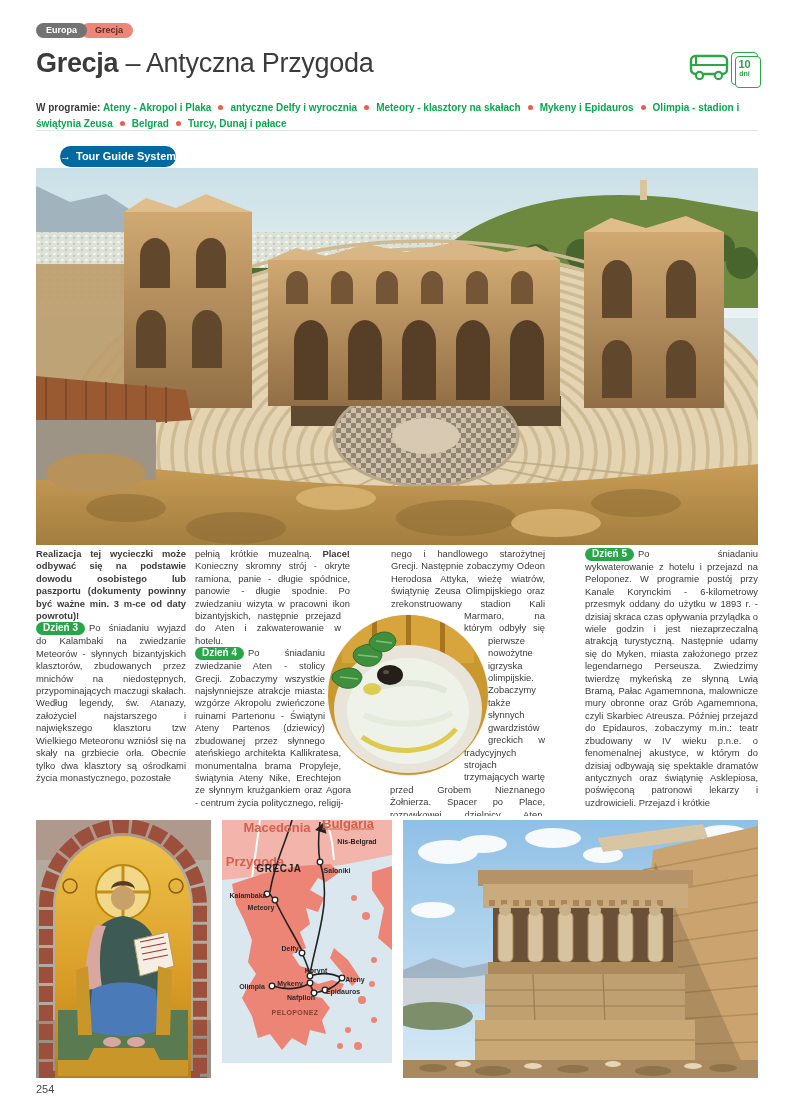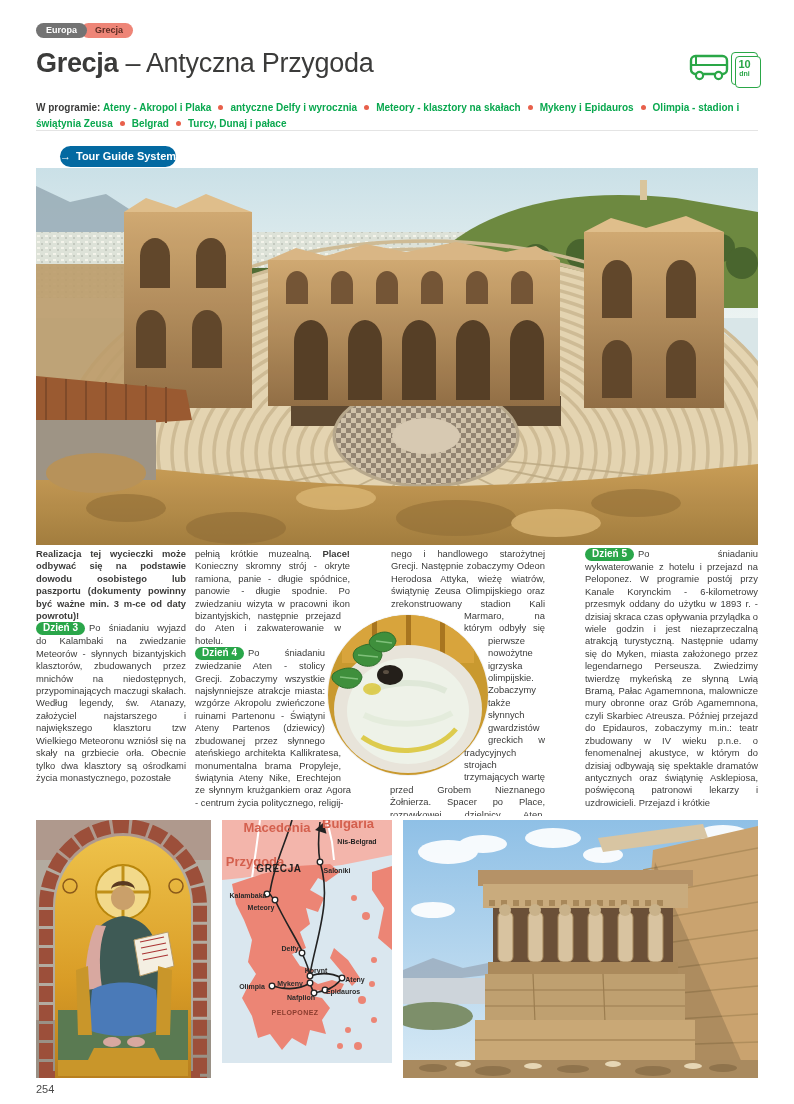--- a/index.html
+++ b/index.html
@@ -50,21 +50,21 @@
   .dish{position:absolute;left:292px;top:67px;width:160px;height:160px;border-radius:50%;overflow:hidden;box-shadow:0 0 0 1px rgba(0,0,0,.05);}
   
   .images{position:absolute;left:36px;top:820px;width:722px;height:258px;}
   .img-icon{position:absolute;left:0;top:0;width:175px;height:258px;overflow:hidden;}
   .img-map{position:absolute;left:186px;top:0;width:170px;height:243px;overflow:hidden;background:#dae7ef;}
   .img-ere{position:absolute;left:367px;top:0;width:355px;height:258px;overflow:hidden;}
   .ml{position:absolute;font-size:7px;font-weight:700;color:#2b2b2b;transform:translate(-50%,-50%);white-space:nowrap;}
   .ml.region{color:#d4604e;font-size:13px;}
   .ml.country{font-size:10px;font-weight:800;letter-spacing:.6px;color:#1f1f1f;}
   .ml.pelo{color:#8a3c2e;font-size:7px;letter-spacing:.4px;}
-  .ml-macedonia{left:55px;top:7px;} .ml-bulgaria{left:126px;top:3px;} .ml-nis{left:135px;top:21px;color:#1f1f1f;}
+  .ml-macedonia{left:55px;top:7px;} .ml-bulgaria{left:126px;top:3px;text-decoration:underline;} .ml-nis{left:135px;top:21px;color:#1f1f1f;}
   .ml-albania{left:33px;top:41px;} .ml-grecja{left:57px;top:48px;}
   .ml-saloniki{left:115px;top:50px;} .ml-kalambaka{left:26px;top:75px;} .ml-meteory{left:39px;top:87px;}
   .ml-delfy{left:68px;top:128px;} .ml-korynt{left:94px;top:150px;} .ml-ateny{left:133px;top:159px;}
   .ml-olimpia{left:30px;top:166px;} .ml-mykeny{left:68px;top:163px;} .ml-epidauros{left:121px;top:171px;}
   .ml-nafplion{left:79px;top:177px;} .ml-peloponez{left:73px;top:192px;}
   .pagenum{position:absolute;left:36px;top:1083px;font-size:11px;color:#4a4a4a;}
 </style>
 </head>
 <body>
 

